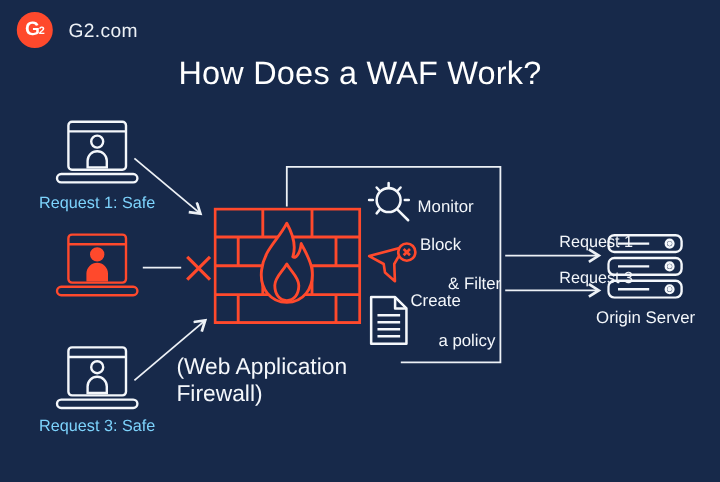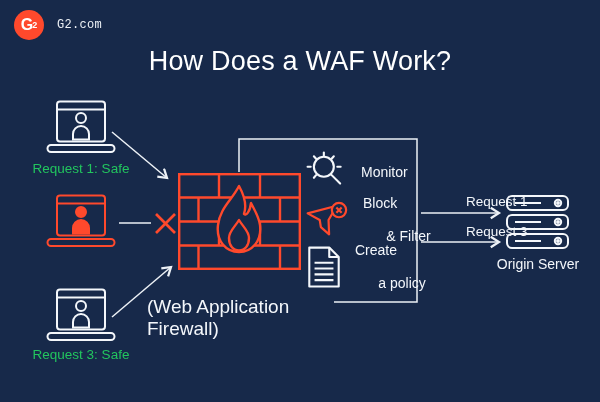--- a/index.html
+++ b/index.html
@@ -9,36 +9,36 @@
     background:#17294A;color:#F4F7FB;
   }
   .abs{position:absolute;}
   
   .logo-circle{
     left:14px;top:10px;width:30px;height:30px;border-radius:50%;
     background:#FF492C;display:flex;align-items:center;justify-content:center;
     color:#fff;font-weight:bold;font-size:16px;line-height:1;
   }
   .logo-circle sup{font-size:9px;margin-left:-1px;}
-  .site-label{left:57px;top:18px;font-size:12px;letter-spacing:.3px;color:#EDF1F6;font-family:Liberation Mono, monospace;}
+  .site-label{left:57px;top:18px;font-size:16px;letter-spacing:.3px;color:#EDF1F6;}
   
   .title{
     left:0;top:46px;width:600px;text-align:center;
     font-size:27px;font-weight:400;color:#FFFFFF;letter-spacing:.2px;
   }
   
   .laptop{width:70px;height:58px;}
-  .req-label{left:1px;width:160px;text-align:center;font-size:13.5px;color:#22c55e;}
+  .req-label{left:1px;width:160px;text-align:center;font-size:13.5px;color:#7dd3fc;}
   
   #overlay{left:0;top:0;width:600px;height:402px;pointer-events:none;}
   
   .fw-caption{left:179px;top:278px;width:121px;text-align:center;font-size:14px;color:#F4F7FB;}
   .fw-subcaption{left:147px;top:296px;width:186px;text-align:left;font-size:19px;color:#F4F7FB;}
   
-  .cap-row{left:306px;display:flex;align-items:center;gap:13px;}
+  .cap-row{left:306px;display:flex;align-items:center;}
   .cap-label{font-size:14px;line-height:16.5px;color:#F4F7FB;white-space:pre;}
   
   .fwd-label{font-size:13.5px;color:#F4F7FB;margin-left:39px;}
   .server-caption{left:476px;top:256px;width:124px;text-align:center;font-size:14px;color:#F4F7FB;}
 </style>
 </head>
 <body>
 
 <div id="canvas">
 

